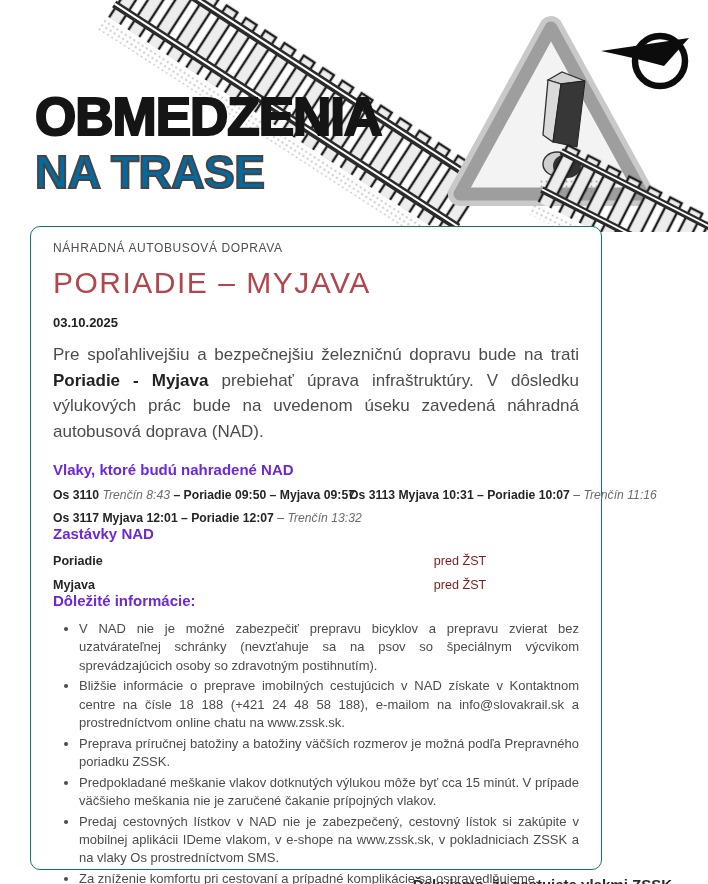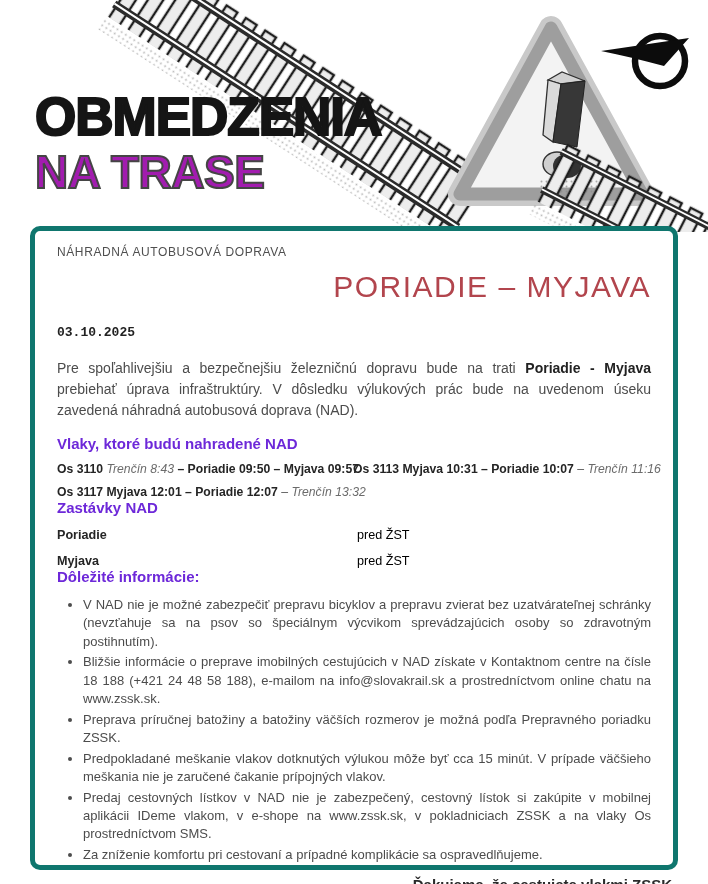--- a/index.html
+++ b/index.html
@@ -9,60 +9,59 @@
   }
   
   .hero{position:absolute;top:0;left:0;width:626px;height:232px;}
   .hero-art{position:absolute;top:0;left:0;}
   .hero-title{position:absolute;left:35px;top:90px;line-height:1;}
   .hero-title .t1{
     font-size:53px;font-weight:bold;letter-spacing:-1px;color:#151515;
     -webkit-text-stroke:2.2px #151515;
   }
   .hero-title .t2{
-    font-size:46px;font-weight:bold;letter-spacing:-0.5px;color:#a21caf;
+    font-size:46px;font-weight:bold;letter-spacing:-0.5px;color:#0369a1;
     -webkit-text-stroke:2px #454545;margin-top:6px;
   }
   
   .card{
-    position:absolute;left:30px;top:226px;width:648px;height:644px;
-    border:5px solid #0f766e;border-radius:10px;background:#fff;
+    position:absolute;left:30px;top:226px;width:572px;height:644px;
+    border:1px solid #0f766e;border-radius:10px;background:#fff;
     padding:14px 22px 0 22px;box-sizing:border-box;
   }
   .kicker{font-size:12px;letter-spacing:0.6px;color:#4f4f4f;}
   .route-title{
     margin-top:11px;font-size:30px;font-weight:normal;letter-spacing:1.5px;
     color:#b2454d;
-    text-align:right;
   }
-  .date{margin-top:21px;font-size:13px;font-weight:bold;color:#222;font-family:Liberation Mono, monospace;}
+  .date{margin-top:15px;font-size:13px;font-weight:bold;color:#222;}
   .intro{
-    margin-top:18px;font-size:14px;line-height:1.5;text-align:justify;
+    margin-top:12px;font-size:17px;line-height:1.5;text-align:justify;
     color:#4c4c4c;
   }
   .intro b{color:#222;}
   h3.sec{
     margin:0;font-size:15px;font-weight:bold;color:#6d28d9;
   }
   .mt-trains{margin-top:15px;}
   .mt-stops{margin-top:23px;}
   .mt-info{margin-top:25px;}
   .trains{
     margin-top:10px;display:grid;grid-template-columns:296px 1fr;
     row-gap:9px;font-size:12.2px;
   }
   .train{white-space:nowrap;color:#2a2a2a;}
   .train .b{font-weight:bold;color:#252525;}
   .train .i{font-style:italic;font-weight:normal;color:#6b6b6b;}
   .stops{
     margin-top:12px;display:grid;grid-template-columns:288px 1fr;
-    row-gap:10px;font-size:12.6px;gap:12px;
+    row-gap:10px;font-size:12.6px;
   }
   .stop-name{font-weight:bold;color:#252525;}
-  .stop-loc{color:#000000;}
+  .stop-loc{color:#7f1d1d;text-align:center;}
   ul.info{
     margin:11px 0 0 0;padding-left:26px;font-size:13px;line-height:1.42;
     text-align:justify;color:#4c4c4c;
   }
   ul.info li{margin-bottom:2px;}
   
   .footer-partial{
     position:absolute;top:876px;right:36px;white-space:nowrap;
     font-size:15px;font-weight:bold;color:#2a2a2a;
   }

